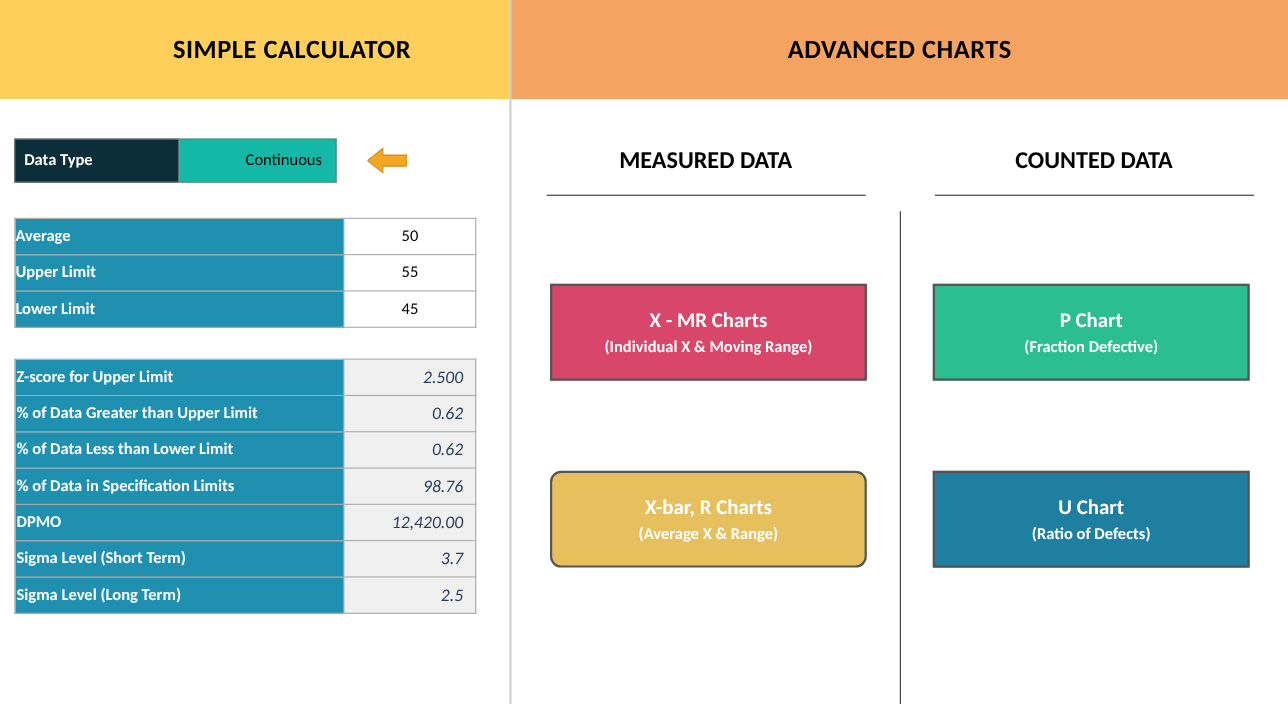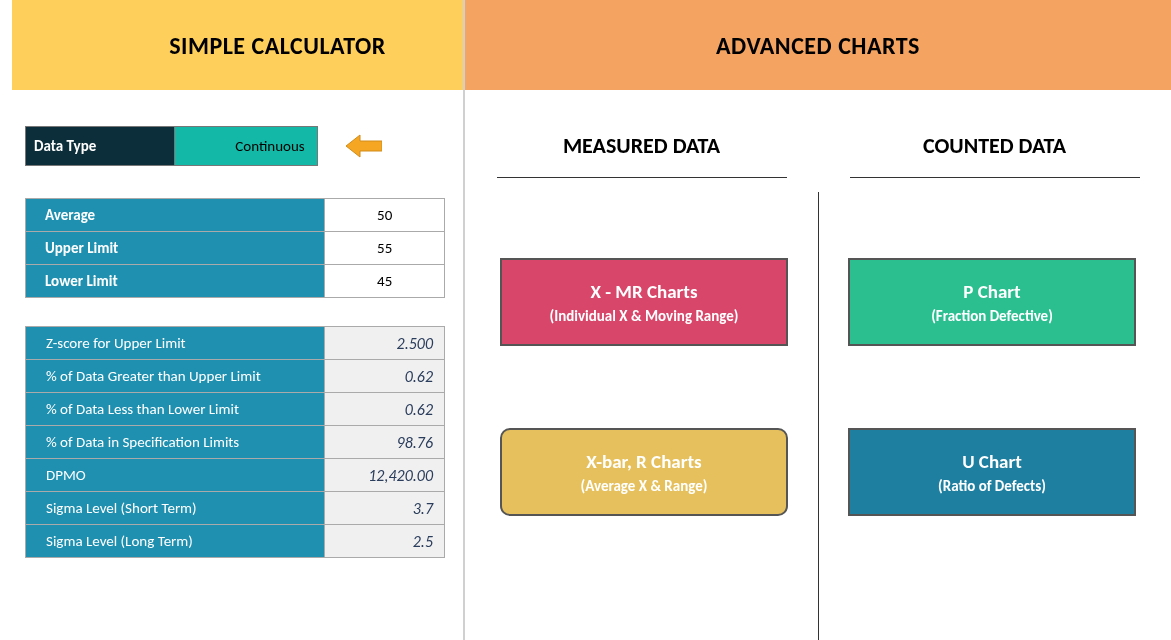--- a/index.html
+++ b/index.html
@@ -1,38 +1,38 @@
 <!DOCTYPE html>
 <html><head>
 <meta charset="utf-8">
 <style>
 * { box-sizing: border-box; margin: 0; padding: 0; }
 body { font-family: Calibri, 'Segoe UI', Arial, sans-serif; background: #fff; width: 1171px; height: 640px; position: relative; overflow: hidden; }
 
-.left-panel { position: absolute; left: 0; top: 0; width: 531px; height: 640px; margin-left: 12px; }
+.left-panel { position: absolute; left: 0; top: 0; width: 531px; height: 640px; }
 .right-panel { position: absolute; left: 465px; top: 0; width: 706px; height: 640px; }
 .divider { position: absolute; left: 463px; top: 0; width: 2px; height: 640px; background: #d0d0d0; }
 
 .header-left { width: 100%; height: 90px; background: #FFCF5B; display: flex; align-items: center; justify-content: center; color: #000; font-weight: 700; font-size: 24px; letter-spacing: 0.5px; }
 .header-right { width: 100%; height: 90px; background: #F4A460; display: flex; align-items: center; justify-content: center; color: #000000; font-weight: 700; font-size: 24px; letter-spacing: 0.5px; }
 
 .datatype-row { margin: 36px 0 0 13px; display: flex; align-items: center; }
 .datatype-label { width: 150px; height: 40px; background: #0C2D3A; color: #fff; font-weight: 700; font-size: 15px; display: flex; align-items: center; padding-left: 8px; border: 1px solid #777; }
 .datatype-value { width: 143px; height: 40px; background: #14b8a6; border: 1px solid #777; border-left: none; display: flex; align-items: center; justify-content: center; font-size: 15px; padding-left: 48px; }
 .arrow { width: 36px; height: 26px; position: relative; margin-left: 28px; }
 .arrow svg { width: 36px; height: 26px; }
 
 .input-table { margin: 32px 0 0 13px; width: 420px; border-collapse: collapse; }
 .input-table td { border: 1px solid #aaa; height: 33px; font-size: 15px; }
-.input-table .label { background: #1F90B0; color: #fff; font-weight: 700; width: 300px; padding-left: 19px; }
+.input-table .label { background: #1F90B0; color: #fff; font-weight: 700; width: 300px; padding-left: 0; }
 .input-table .value { background: #fff; width: 120px; text-align: center; font-size: 15px; }
 
 .calc-table { margin: 28px 0 0 13px; width: 420px; border-collapse: collapse; }
 .calc-table td { border: 1px solid #aaa; height: 33px; font-size: 15px; }
-.calc-table .label { background: #1F90B0; color: #fff; font-weight: 400; width: 300px; padding-left: 20px; }
+.calc-table .label { background: #1F90B0; color: #fff; font-weight: 700; width: 300px; padding-left: 1px; }
 .calc-table .value { background: #F0F0F0; width: 120px; text-align: right; padding-right: 11px; font-style: italic; color: #2a3d5c; font-size: 16px; }
 
 .section-titles { display: flex; margin-top: 42px; position: relative; }
 .section-col { flex: 1; text-align: center; }
 .section-title { font-size: 22px; font-weight: 700; color: #000; margin-bottom: 18px; }
 .section-underline { width: 290px; height: 1px; background: #333; margin: 0 auto; }
 .section-divider { position: absolute; left: 50%; top: 60px; width: 1px; height: 490px; background: #333; }
 
 .chart-buttons { margin-top: 80px; display: flex; flex-direction: column; gap: 82px; padding: 0 35px; }
 .chart-row { display: flex; gap: 60px; }

